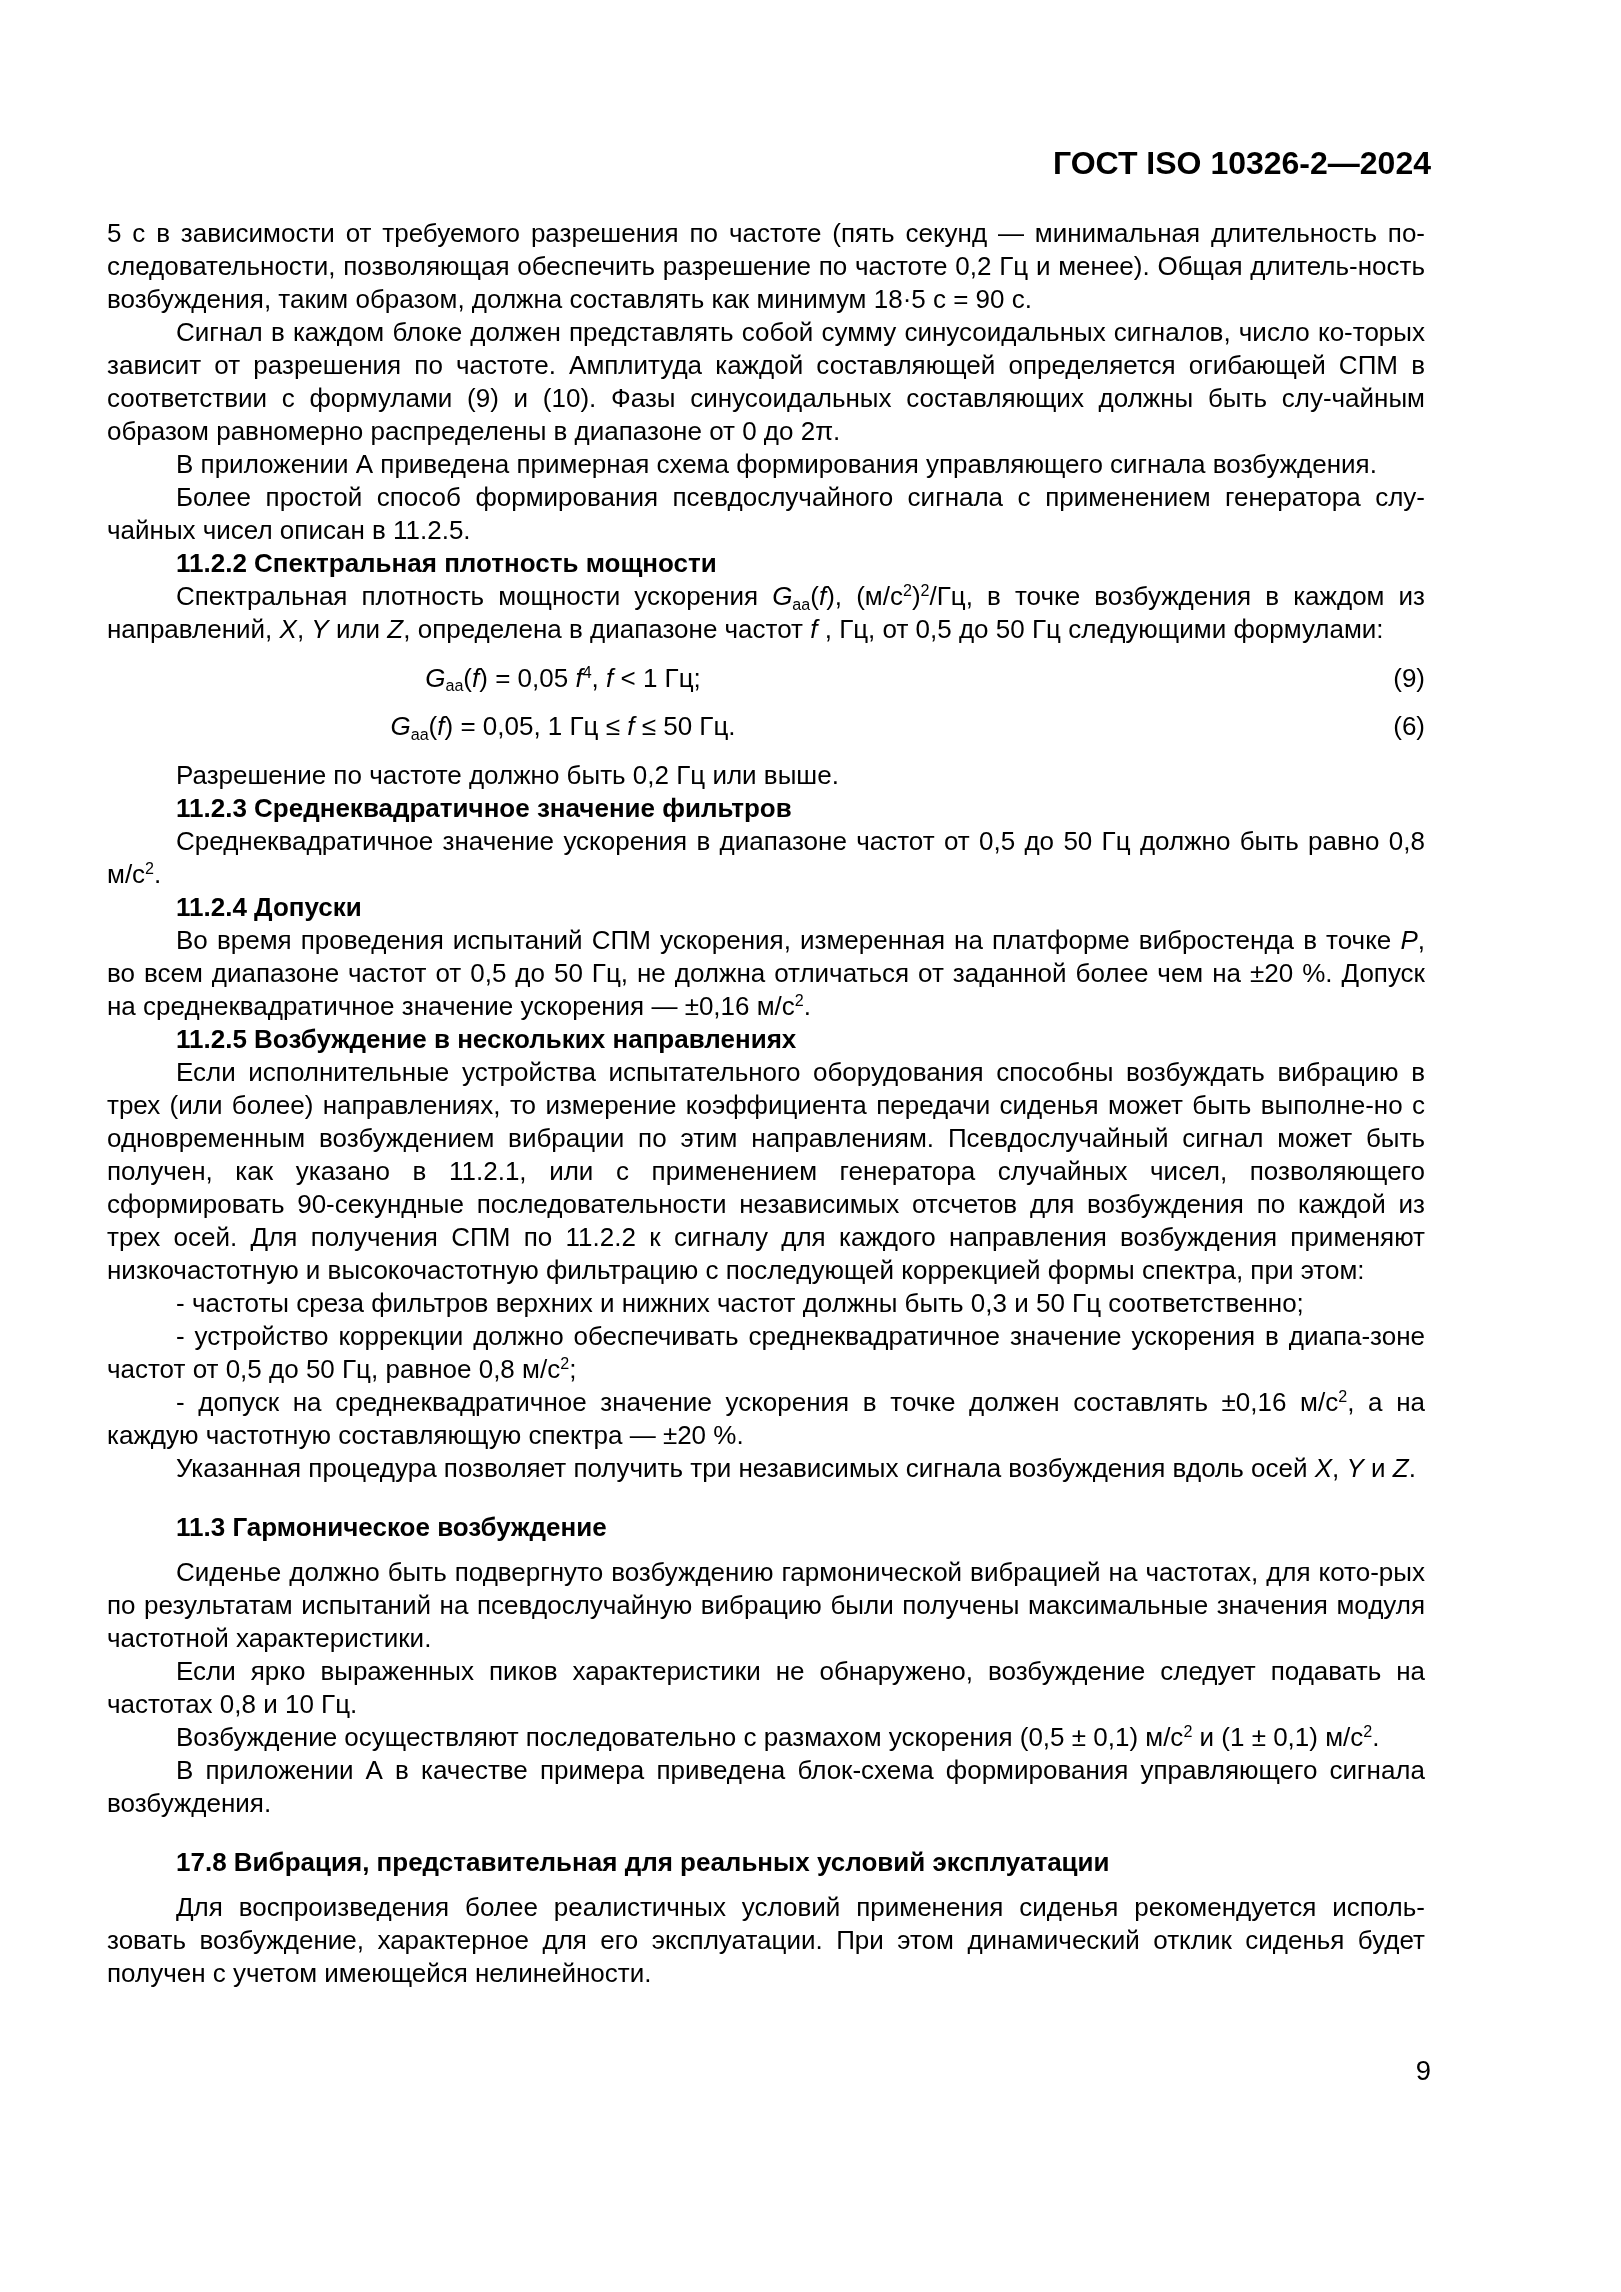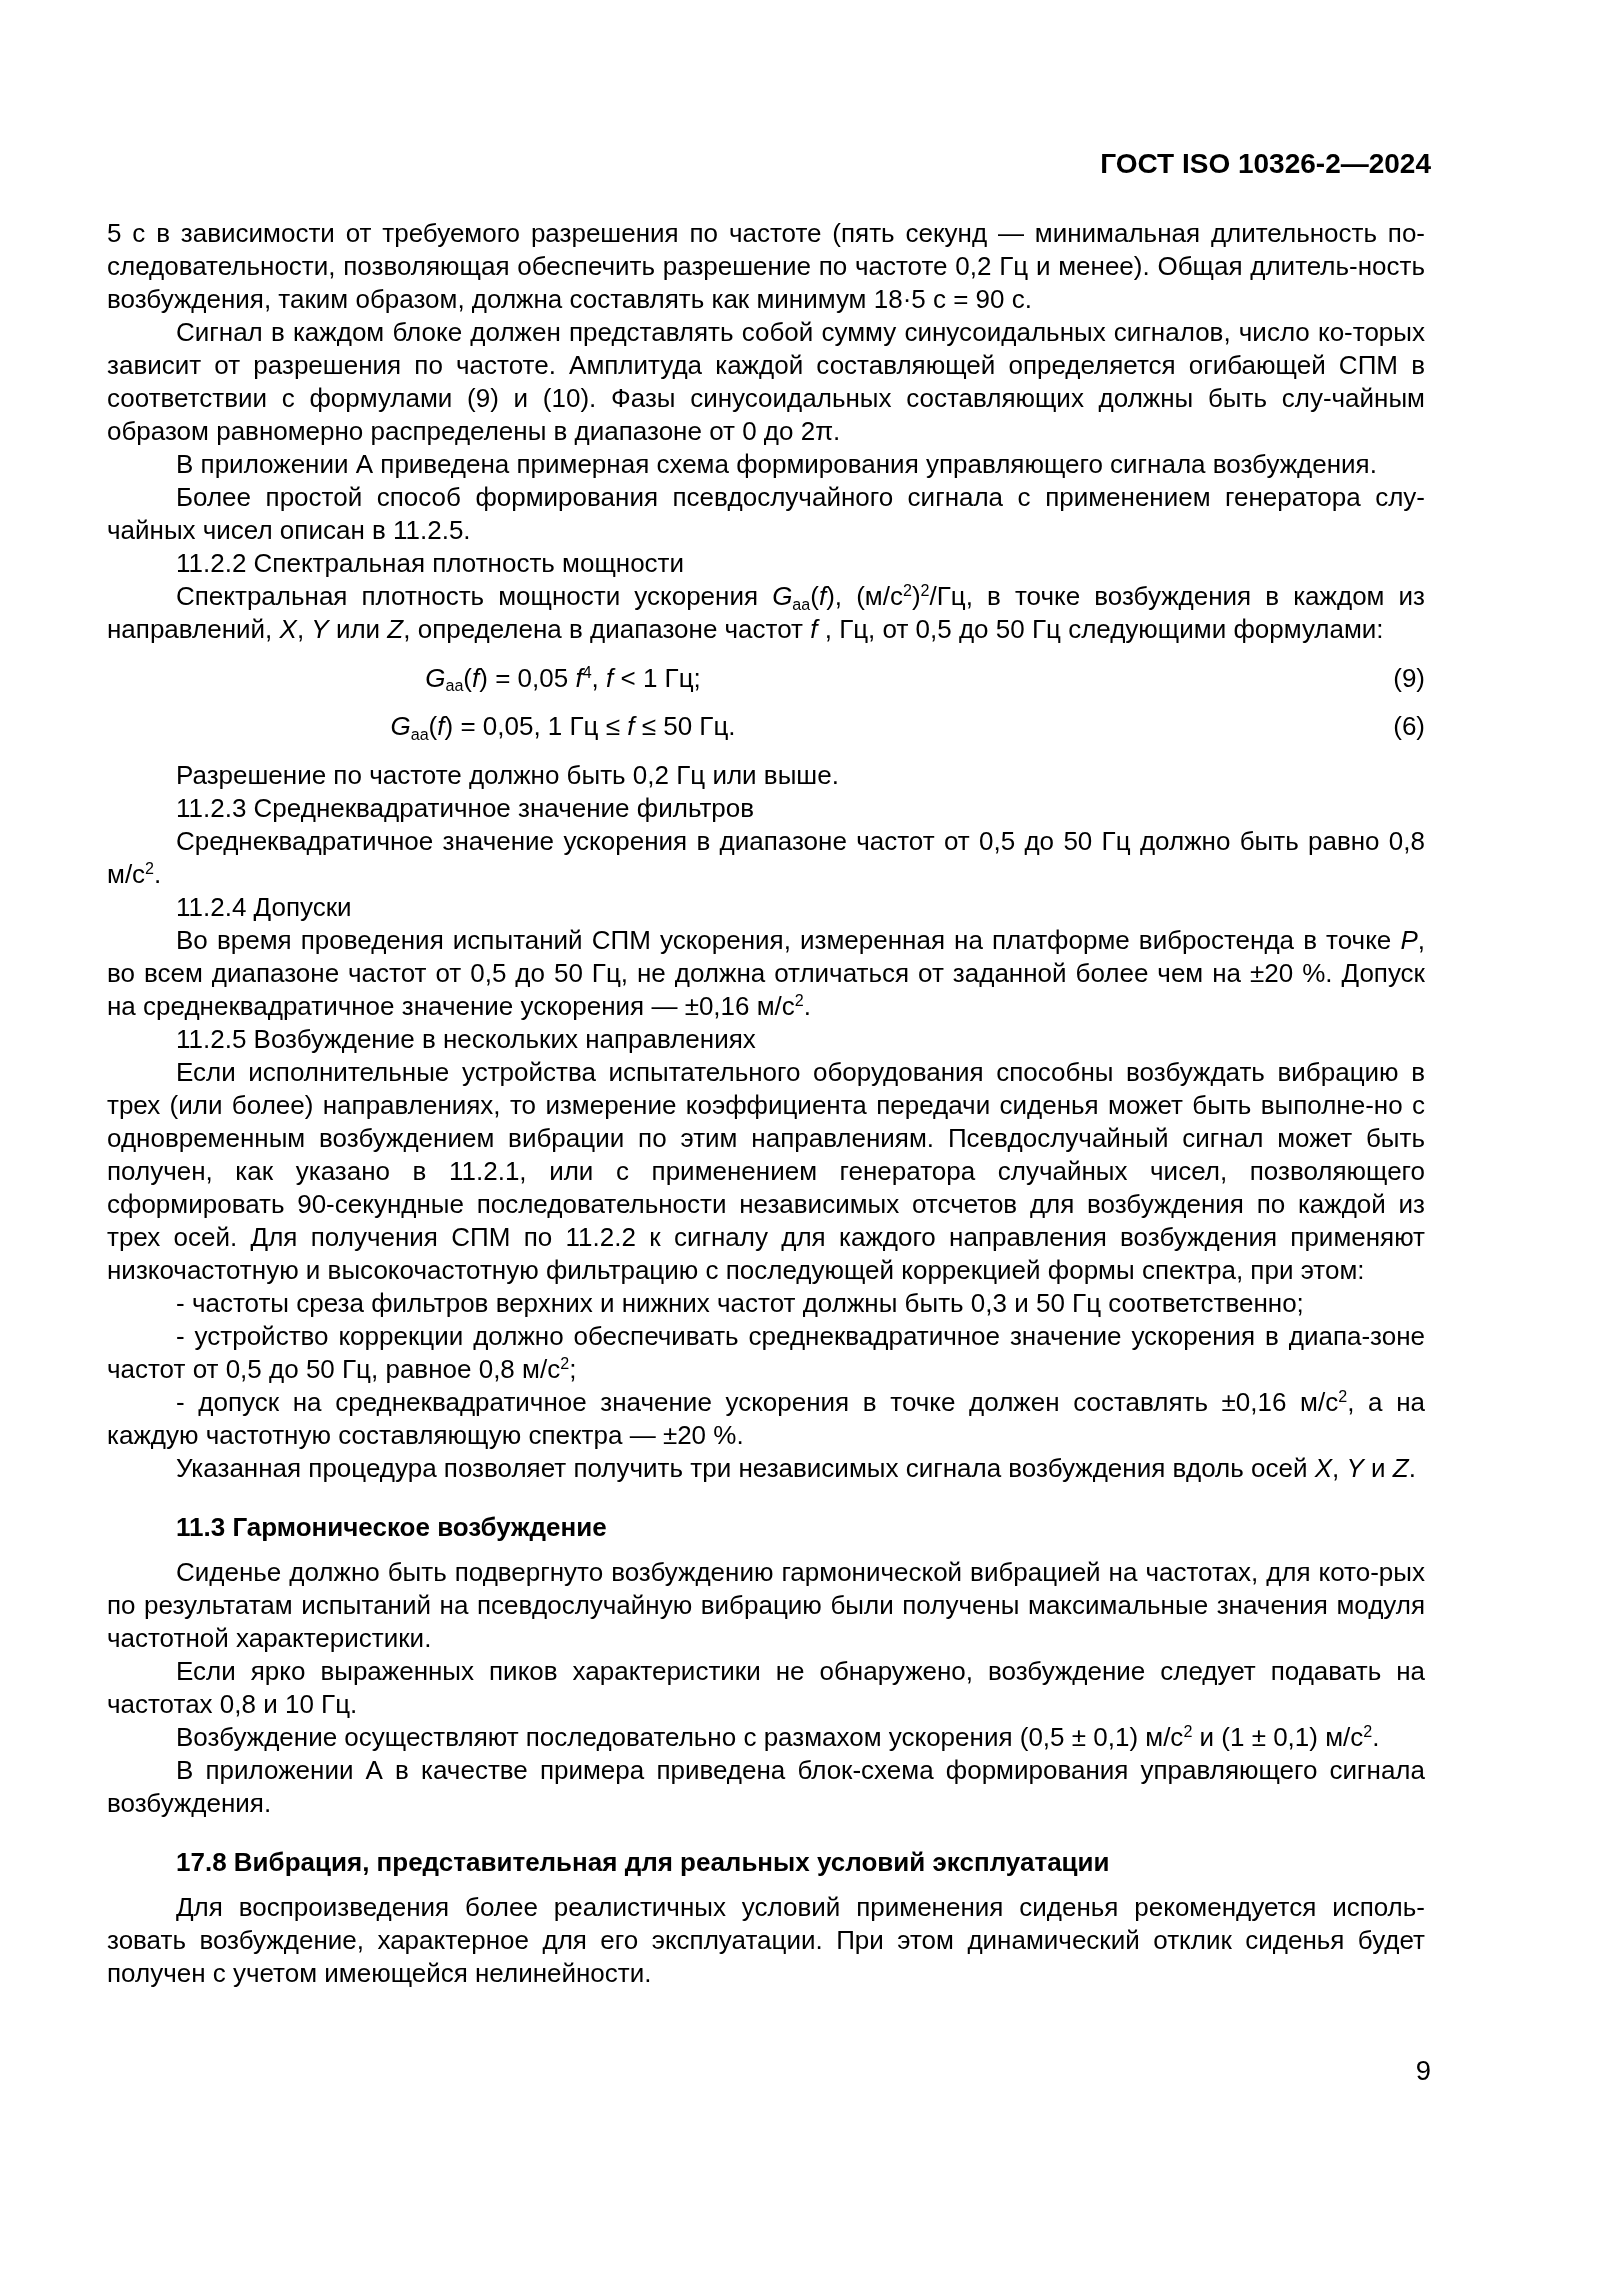--- a/index.html
+++ b/index.html
@@ -12,34 +12,34 @@
     font-family: "Liberation Sans", sans-serif;
     overflow: hidden;
   }
   .doc-header {
     position: absolute;
     top: 147px;
     left: 113px;
     width: 1318px;
     text-align: right;
     font-weight: bold;
-    font-size: 28px;
+    font-size: 32px;
     line-height: 33px;
   }
   .content {
     position: absolute;
     top: 217px;
     left: 107px;
     width: 1318px;
     font-size: 26px;
     line-height: 33px;
   }
   .p, .p-cont { margin: 0; text-align: justify; }
   .p { text-indent: 69px; }
-  .h  { margin: 0; font-weight: normal; text-indent: 69px; }
+  .h  { margin: 0; font-weight: bold; text-indent: 69px; }
   .h2 { margin: 25.5px 0 12.7px 0; font-weight: bold; text-indent: 69px; }
   .formula-row {
     display: flex;
     align-items: center;
     margin: 15.7px 0;
   }
   .formula-expr { width: 912px; text-align: center; }
   .formula-num  { flex: 1; text-align: right; }
   sup { font-size: 0.62em; line-height: 0; vertical-align: baseline; position: relative; top: -0.55em; }
   sub { font-size: 0.62em; line-height: 0; vertical-align: baseline; position: relative; top: 0.28em; }

